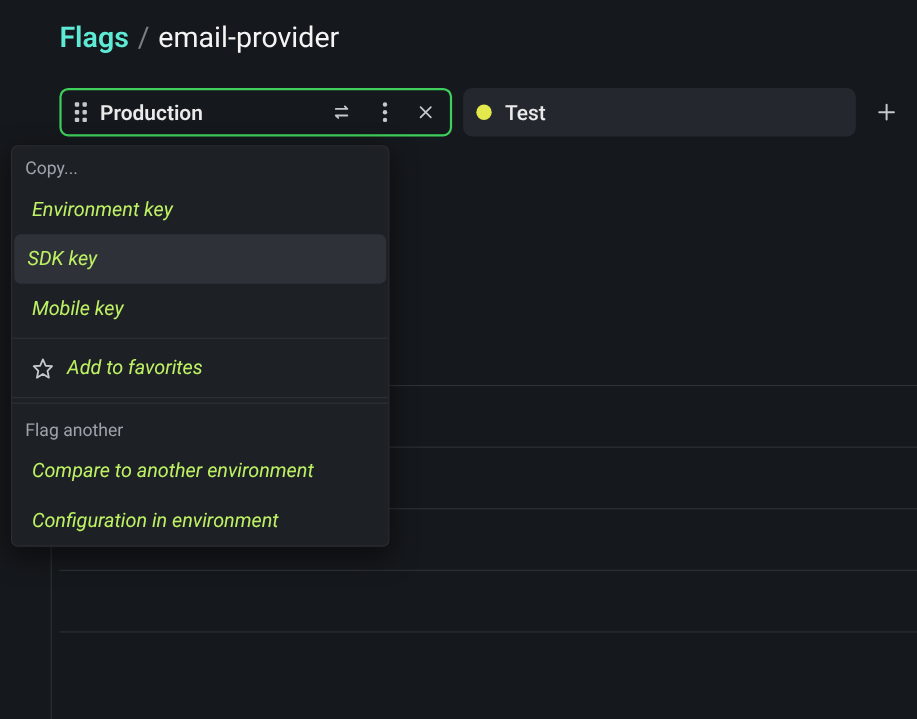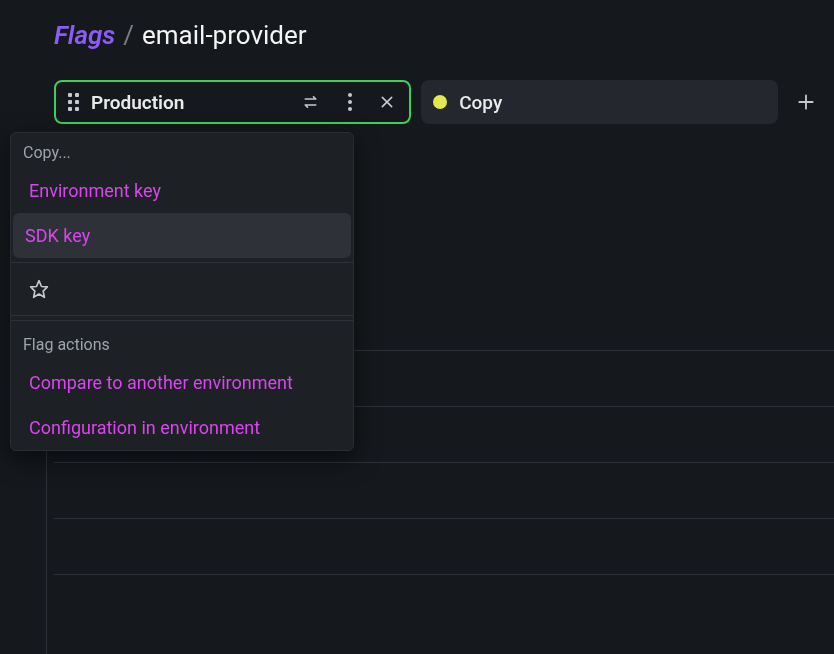--- a/index.html
+++ b/index.html
@@ -22,22 +22,21 @@
       gap: 8px;
       padding: 20px 0 0 54px;
       font-size: 26px;
       font-weight: 600;
     }
     .breadcrumb-sep {
       color: #7a7f87;
       font-weight: 400;
     }
     .breadcrumb-root {
-      color: #8b5cf6;
-      font-style: italic;
+      color: #5eead4;
     }
     .breadcrumb-current {
       color: #f4f4f4;
       font-weight: 400;
     }
     .tabs-row {
       display: flex;
       align-items: center;
       gap: 10px;
       padding: 30px 0 0 54px;
@@ -146,25 +145,26 @@
       border: 1px solid #2a2d33;
     }
     .dropdown-section-header {
       padding: 10px 12px 6px 12px;
       font-size: 16px;
       color: #9ea3ab;
     }
     .dropdown-item {
       padding: 12px 18px;
       font-size: 18px;
-      color: #d946ef;
+      color: #bef264;
       display: flex;
       align-items: center;
       gap: 12px;
       cursor: pointer;
+      font-style: italic;
     }
     .dropdown-item.highlighted {
       background: #2e3238;
       border-radius: 6px;
       margin: 0 2px;
       padding: 12px 12px;
     }
     .dropdown-divider {
       height: 1px;
       background: #2e3238;
@@ -230,21 +230,21 @@
       </div>
       <svg class="close-icon" viewBox="0 0 24 24" fill="none" stroke="currentColor" stroke-width="2.4" stroke-linecap="round">
         <path d="M5 5 L19 19 M19 5 L5 19"></path>
       </svg>
     </div>
   </div>
 
   <div class="env-tab inactive">
     <div class="env-tab-left">
       <div class="status-dot"></div>
-      <span style="font-weight:500;">Copy</span>
+      <span style="font-weight:500;">Test</span>
     </div>
   </div>
 
   <div class="plus-btn">
     <svg class="plus-icon" viewBox="0 0 24 24" fill="none" stroke="currentColor" stroke-width="2.2" stroke-linecap="round">
       <path d="M12 4 L12 20 M4 12 L20 12"></path>
     </svg>
   </div>
 </div>
 
@@ -253,24 +253,26 @@
   <div class="content-line" style="margin-top:55px;"></div>
   <div class="content-line" style="margin-top:55px;"></div>
   <div class="content-line" style="margin-top:55px;"></div>
   <div class="content-line" style="margin-top:55px;"></div>
 </div>
 
 <div class="dropdown">
   <div class="dropdown-section-header">Copy...</div>
   <div class="dropdown-item">Environment key</div>
   <div class="dropdown-item highlighted">SDK key</div>
+  <div class="dropdown-item">Mobile key</div>
   <div class="dropdown-divider"></div>
   <div class="dropdown-item">
     <svg class="star-icon" viewBox="0 0 24 24" fill="none" stroke="currentColor" stroke-width="2" stroke-linejoin="round" stroke-linecap="round">
       <polygon points="12 2 15 9 22 9.5 17 14.5 18.5 22 12 18 5.5 22 7 14.5 2 9.5 9 9"></polygon>
     </svg>
+    <span>Add to favorites</span>
   </div>
   <div class="dropdown-divider"></div>
   <div class="dropdown-divider"></div>
-  <div class="dropdown-section-header">Flag actions</div>
+  <div class="dropdown-section-header">Flag another</div>
   <div class="dropdown-item">Compare to another environment</div>
   <div class="dropdown-item">Configuration in environment</div>
 </div>
 
 </body></html>

